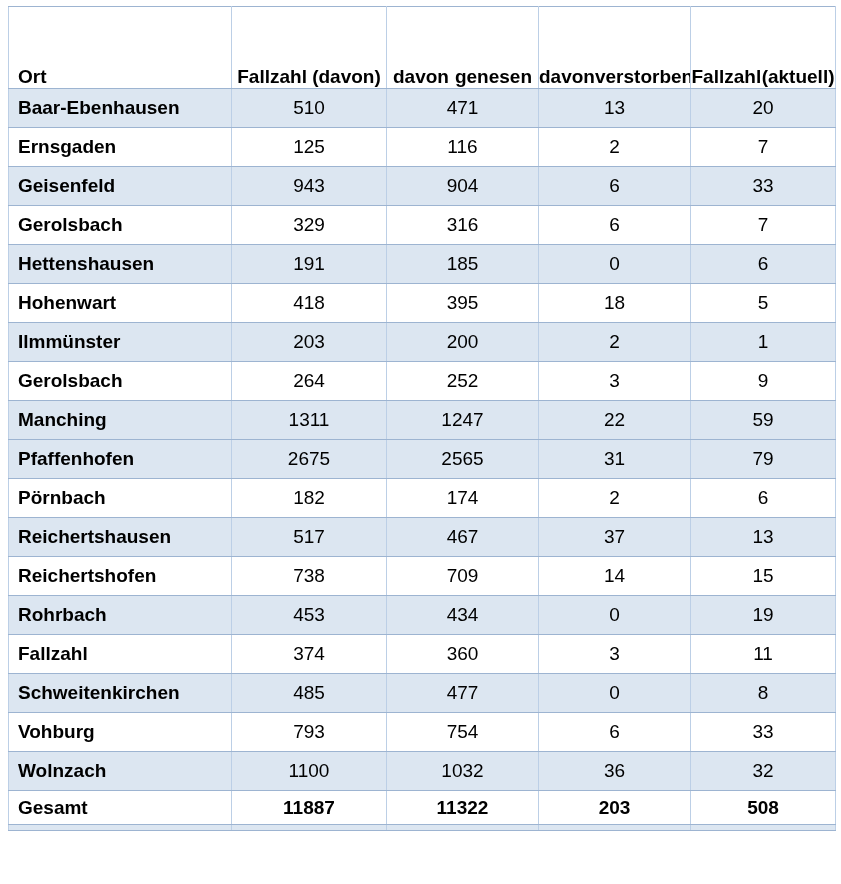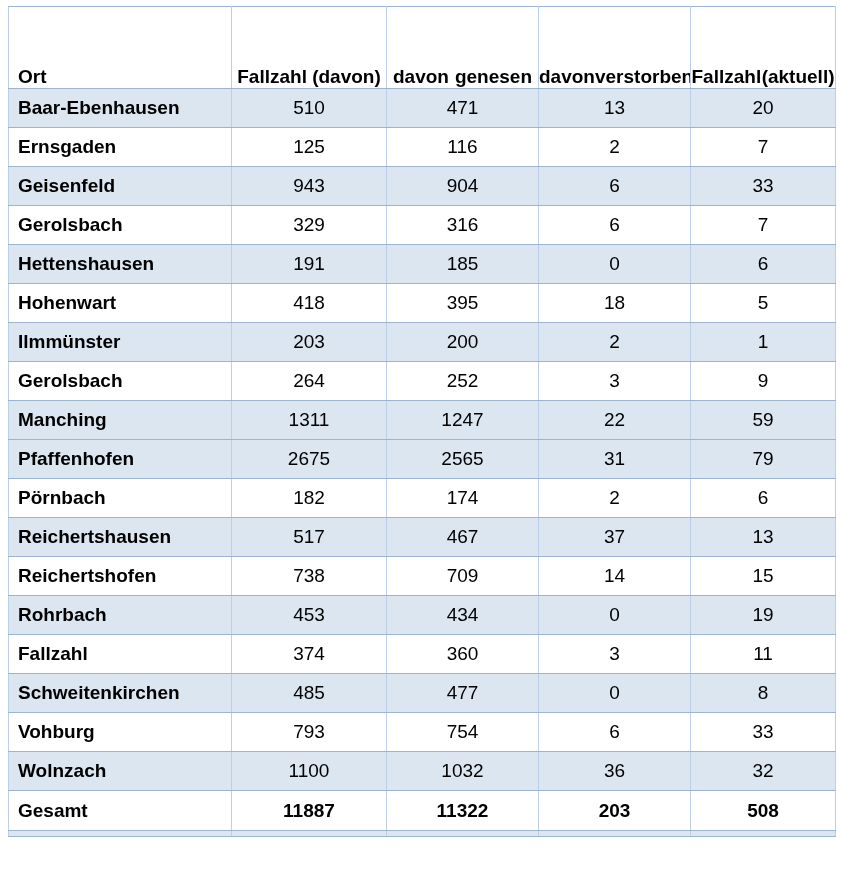--- a/index.html
+++ b/index.html
@@ -63,21 +63,21 @@
     font-weight: 400;
     background: #ffffff;
   }
   td.ort {
     text-align: left;
     font-weight: 700;
     padding-left: 9px;
   }
   tr.shade td { background: var(--shade); }
   
-  tfoot tr.total { height: 40px; }
+  tfoot tr.total { height: 34px; }
   tfoot tr.total td { font-weight: 700; background: #ffffff; }
   
   tfoot tr.strip { height: 6px; }
   tfoot tr.strip td { background: var(--shade); padding: 0; }
 </style>
 </head>
 <body>
 
 <div class="table-wrap">
   <table>

